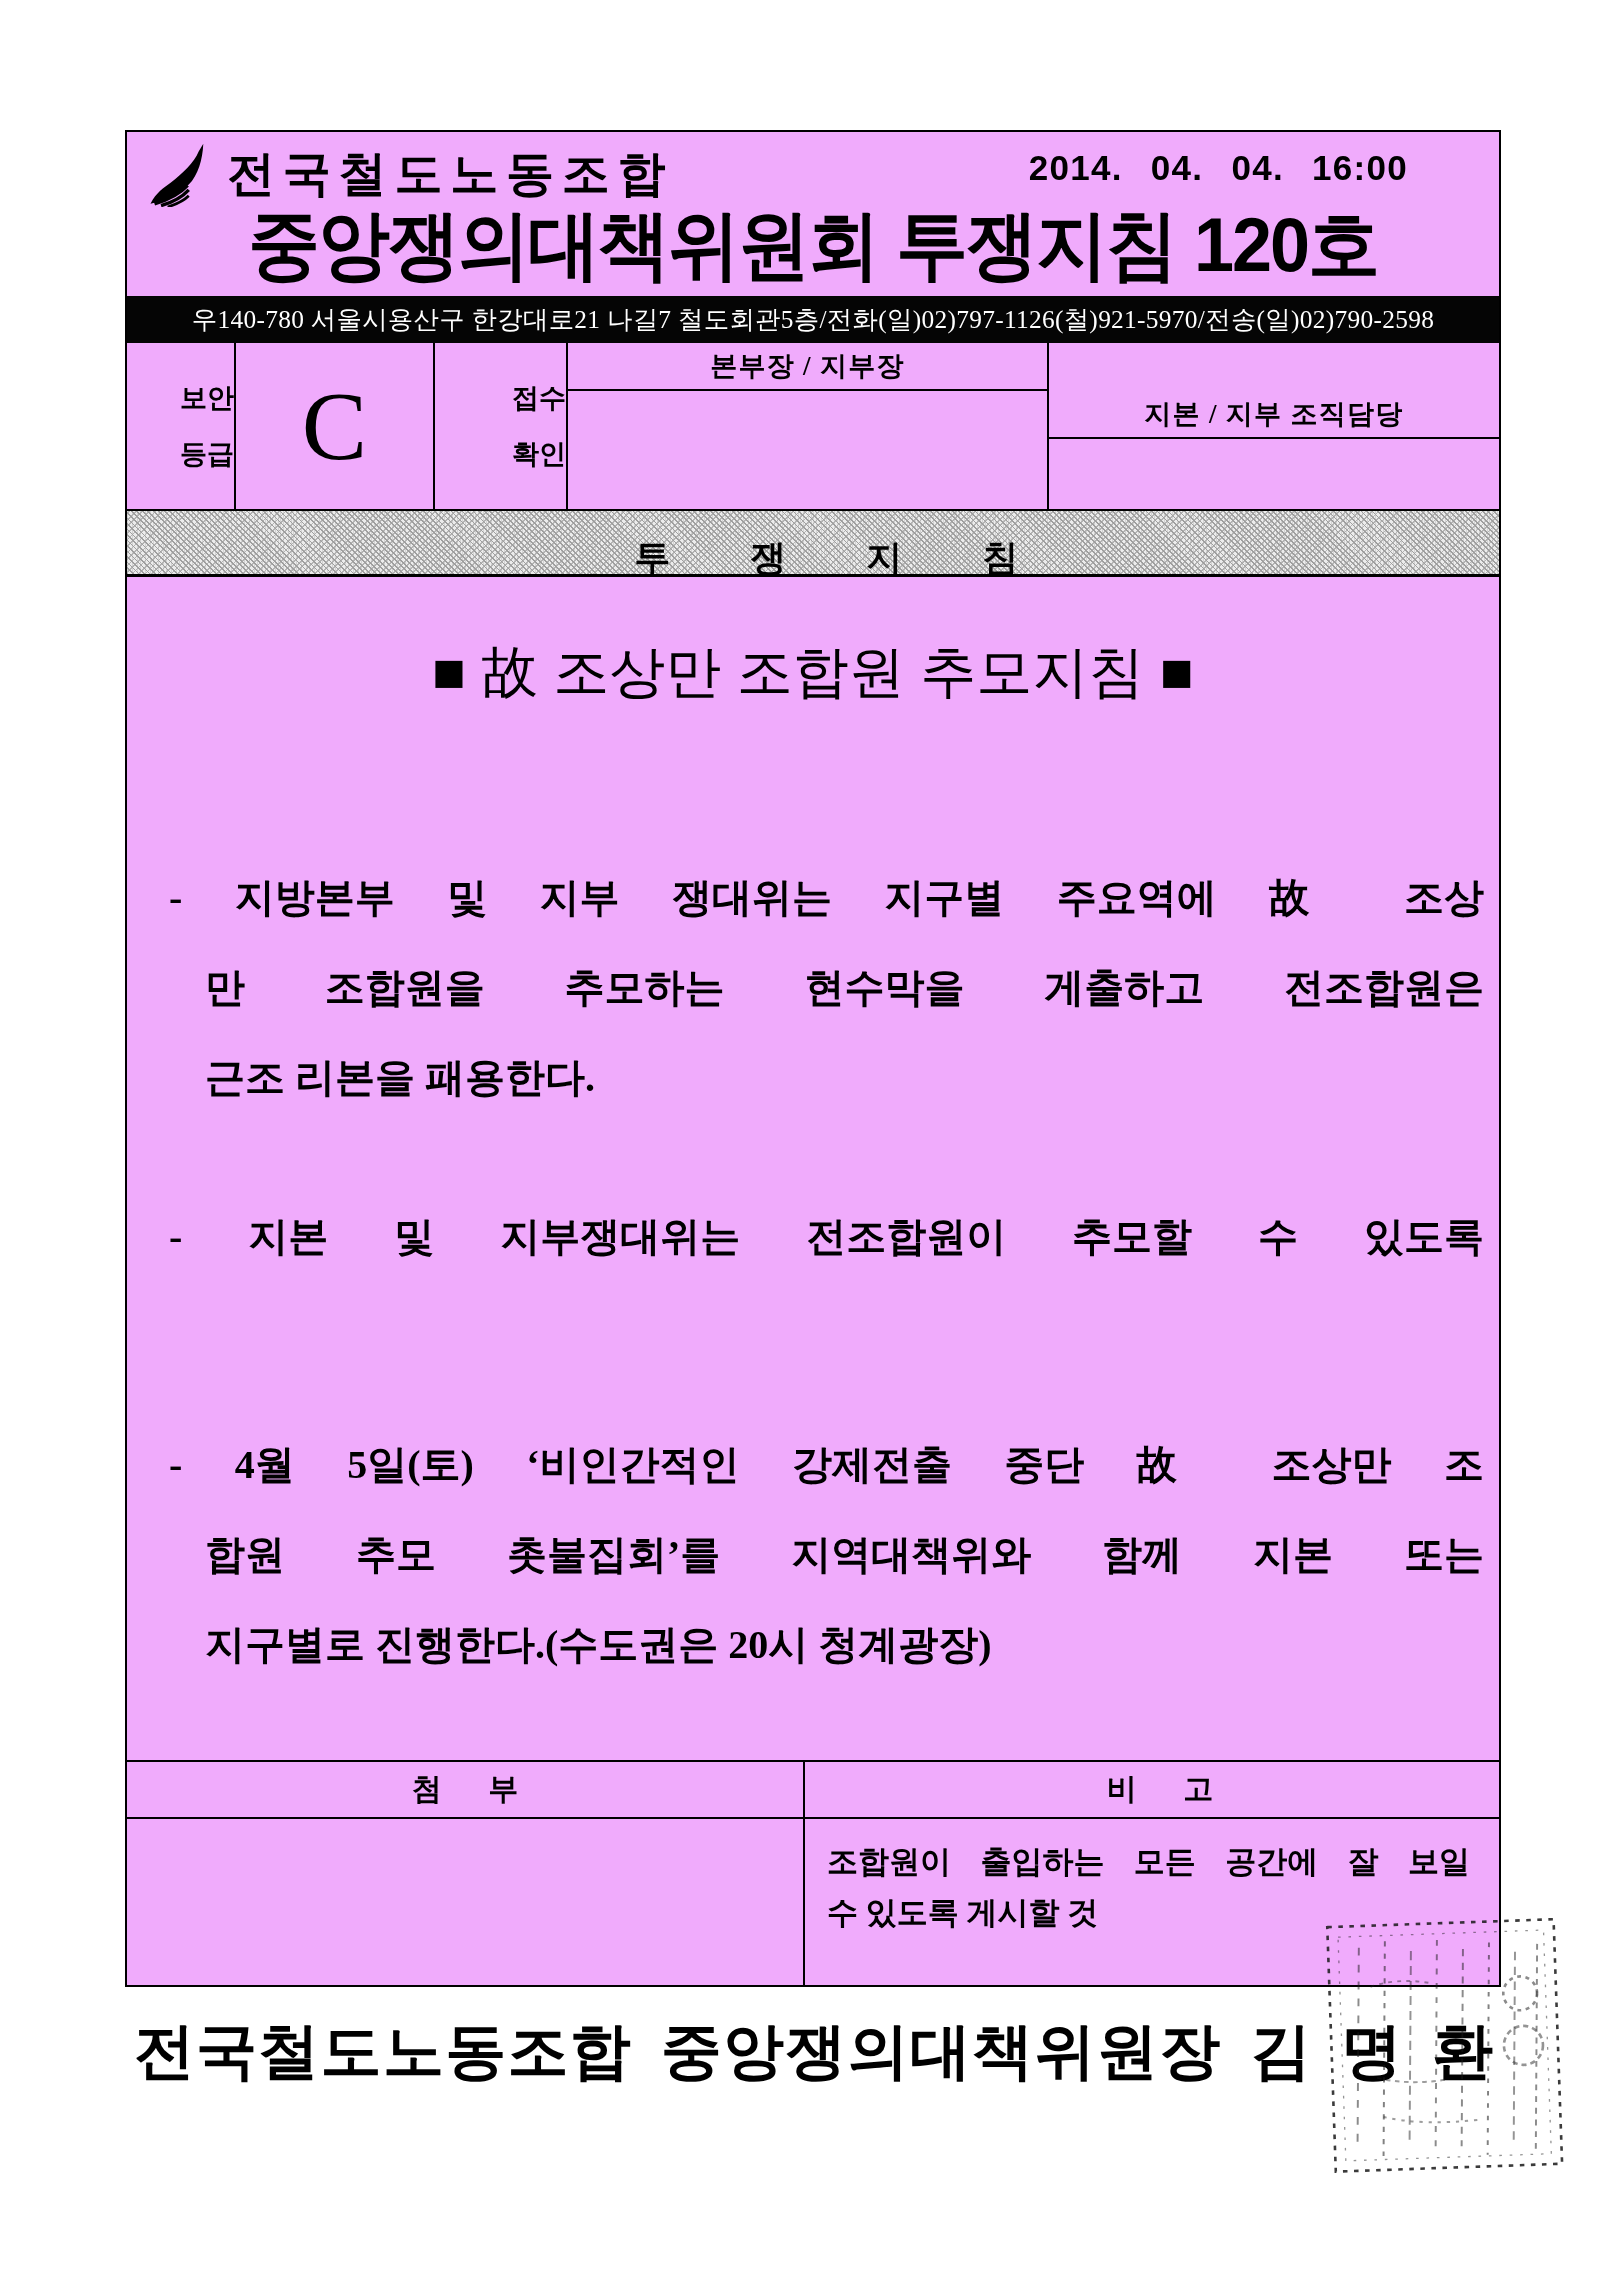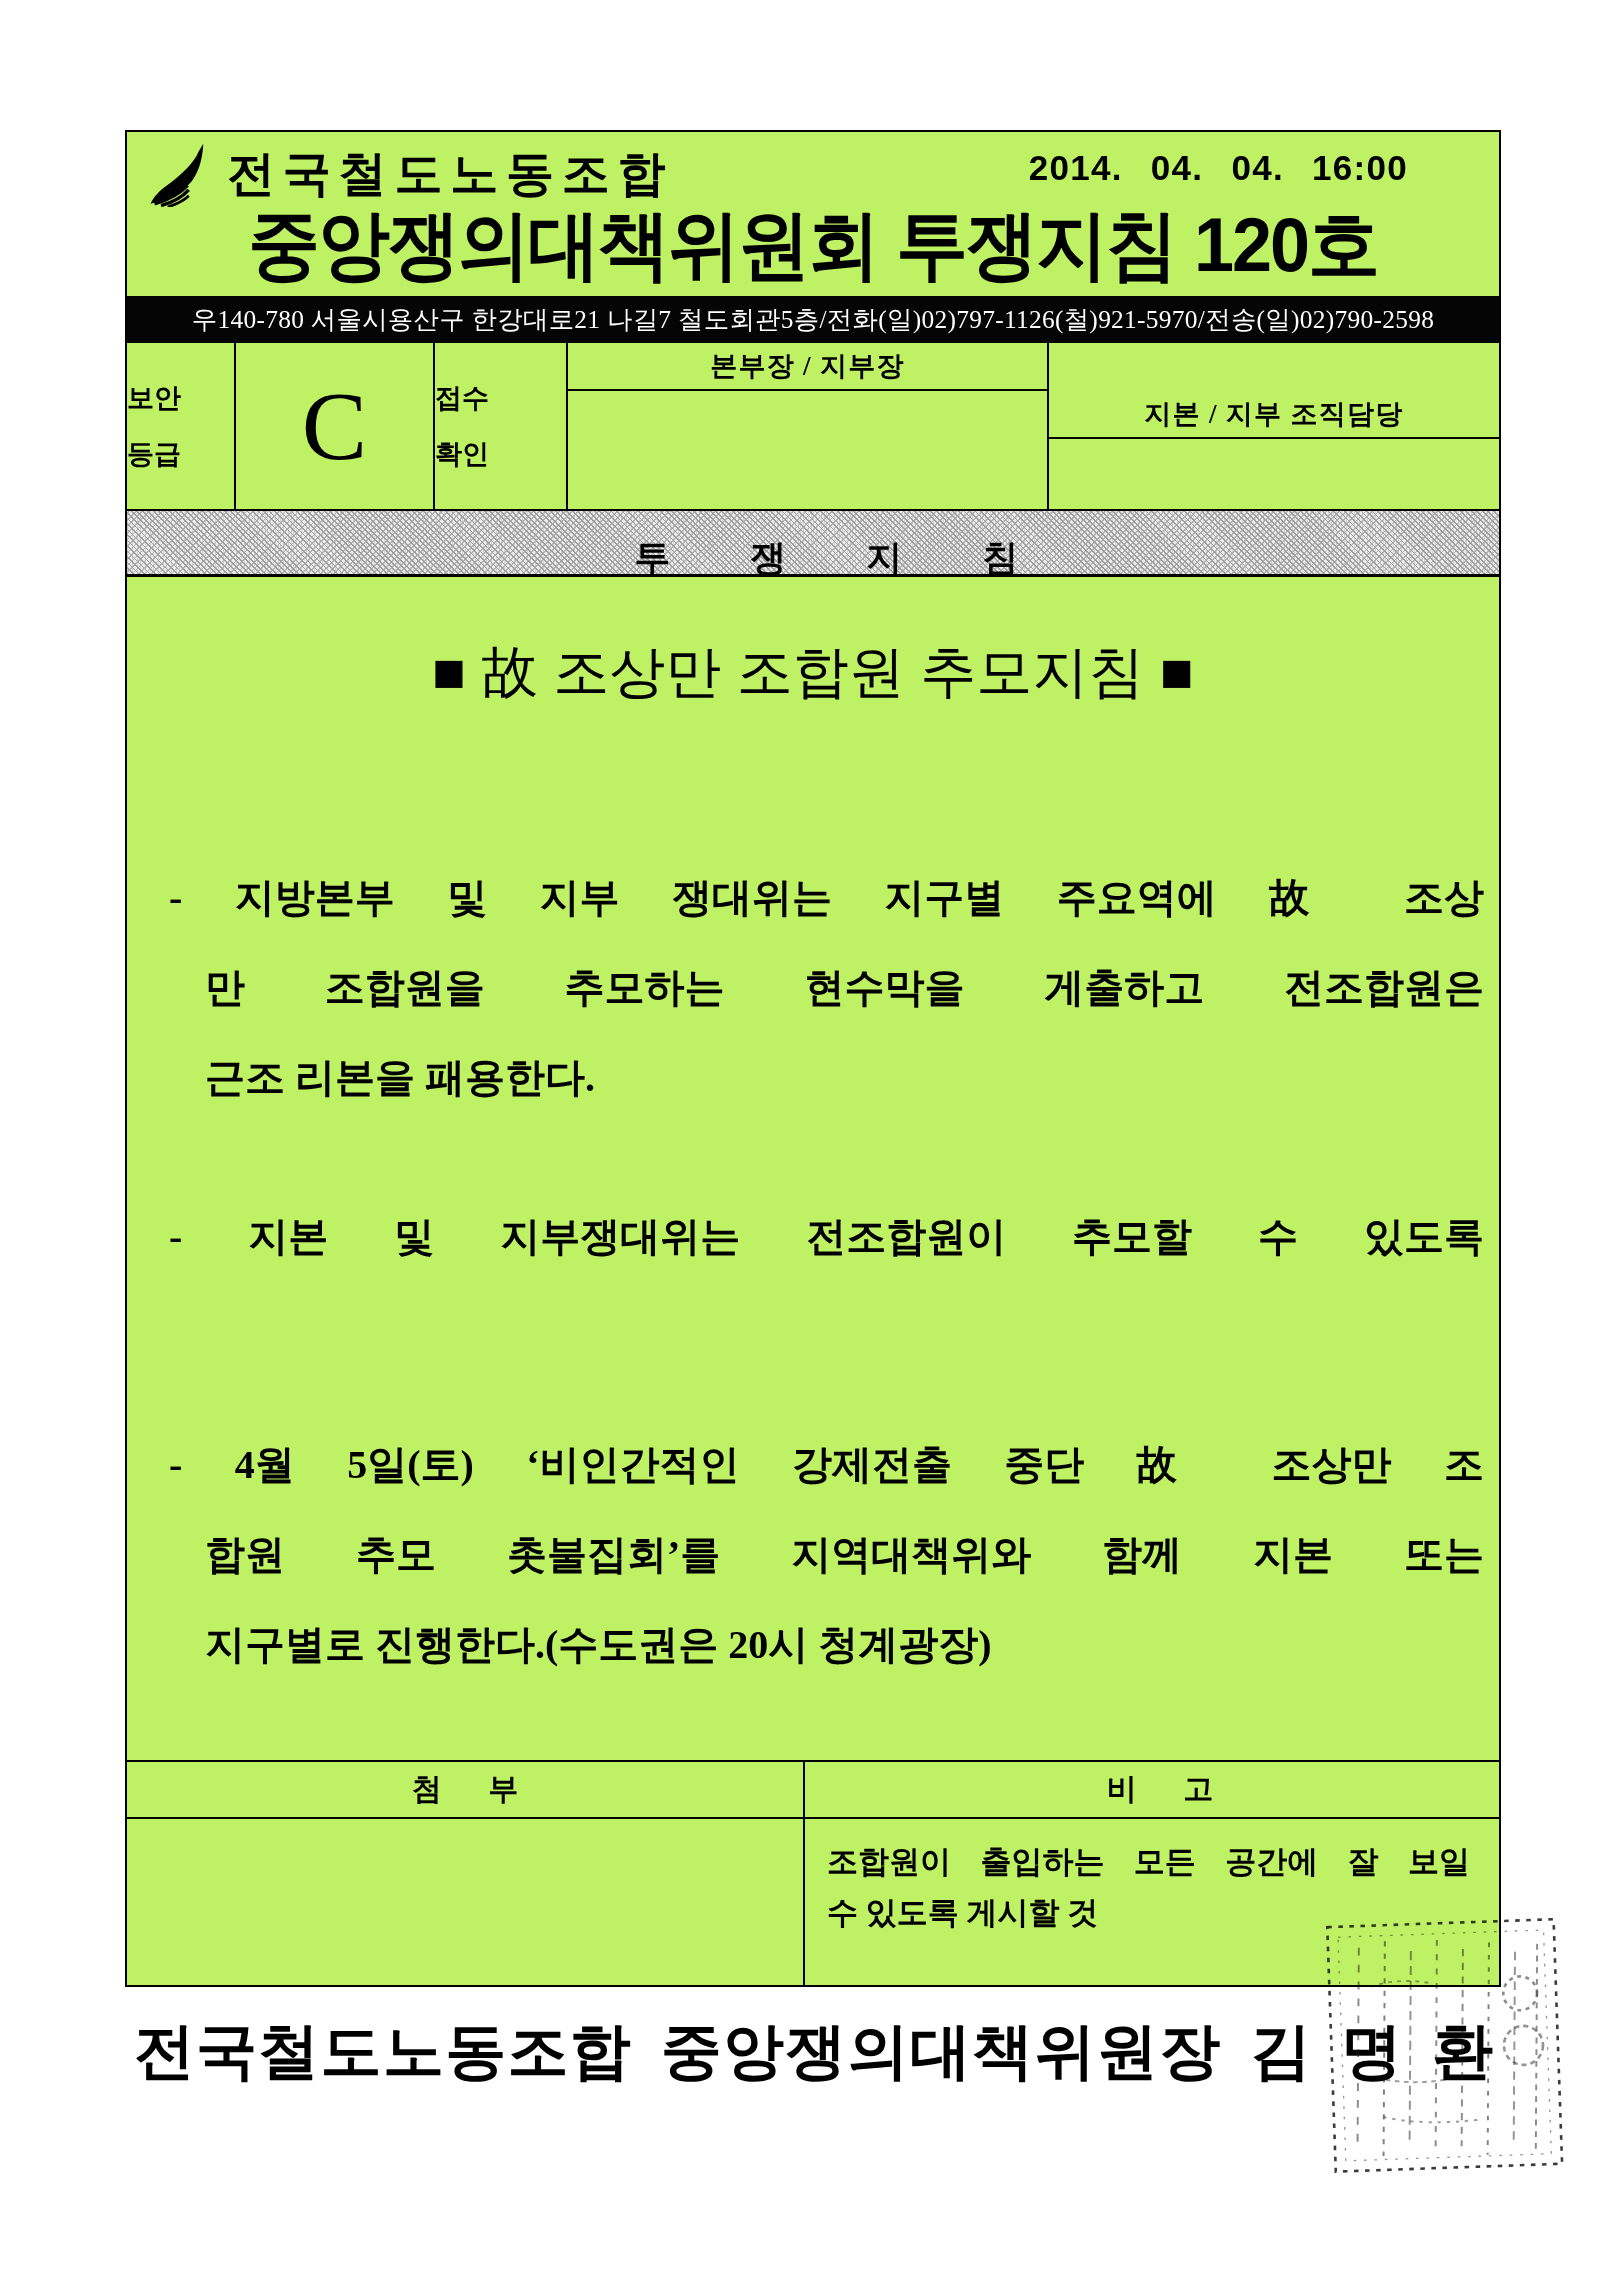--- a/index.html
+++ b/index.html
@@ -1,41 +1,41 @@
 <!DOCTYPE html>
 <html style="font-size:10.4px"><head>
 <meta charset="utf-8">
 <style>
   html,body{margin:0;padding:0;background:#fff;}
   .page{position:relative;width:1616px;height:2284px;background:#ffffff;overflow:hidden;
         font-family:"Liberation Serif",serif;color:#000;}
   
   .doc{position:absolute;left:125px;top:130px;width:1372px;height:1853px;
-       border:2.6px solid #000;background:#bef264;}
+       border:2.6px solid #000;background:#f0abfc;}
   
   .logo-row{position:absolute;top:9px;left:18px;display:flex;align-items:center;gap:9px;}
   .logo-icon{width:73px;height:66px;display:block;}
   .org-name{font-family:"Liberation Sans",sans-serif;font-weight:800;font-size:48px;
             letter-spacing:7.8px;line-height:66px;white-space:nowrap;}
   .doc-date{position:absolute;top:15.6px;right:91px;font-family:"Liberation Sans",sans-serif;
             font-weight:600;font-size:35px;word-spacing:17px;letter-spacing:1.3px;white-space:nowrap;}
   .doc-title{position:absolute;top:65px;left:0;width:100%;text-align:center;
              font-family:"Liberation Sans",sans-serif;font-weight:900;font-size:72px;
              letter-spacing:-2px;line-height:94px;white-space:nowrap;transform:scaleY(1.06);}
   
   .addr-bar{position:absolute;top:164px;left:0;width:100%;height:47px;background:#050505;
             color:#fff;display:flex;align-items:center;justify-content:center;
             font-size:25.4px;letter-spacing:0.3px;white-space:nowrap;}
   
   .info-table{position:absolute;top:211px;left:0;width:100%;height:166px;
               border-bottom:2.6px solid #000;display:grid;
               grid-template-columns:109px 199px 133px 481px 1fr;}
   .it-cell{border-right:2px solid #000;position:relative;}
   .it-cell.last{border-right:none;margin-top:48px;}
-  .two-line{display:flex;flex-direction:column;align-items:flex-start;justify-content:center;
+  .two-line{display:flex;flex-direction:column;align-items:flex-end;justify-content:center;
             height:100%;font-size:27px;line-height:56px;font-weight:600;}
   .grade-c{display:flex;align-items:center;justify-content:center;height:100%;
            font-size:98px;font-weight:500;}
   .cell-head{height:46px;border-bottom:2px solid #000;display:flex;align-items:center;
              justify-content:center;font-size:27px;font-weight:600;letter-spacing:1.3px;}
   
   .banner{position:absolute;top:379px;left:0;width:100%;height:63px;
           border-bottom:3.9px solid #000;
           background-color:#ececec;
           background-image:

